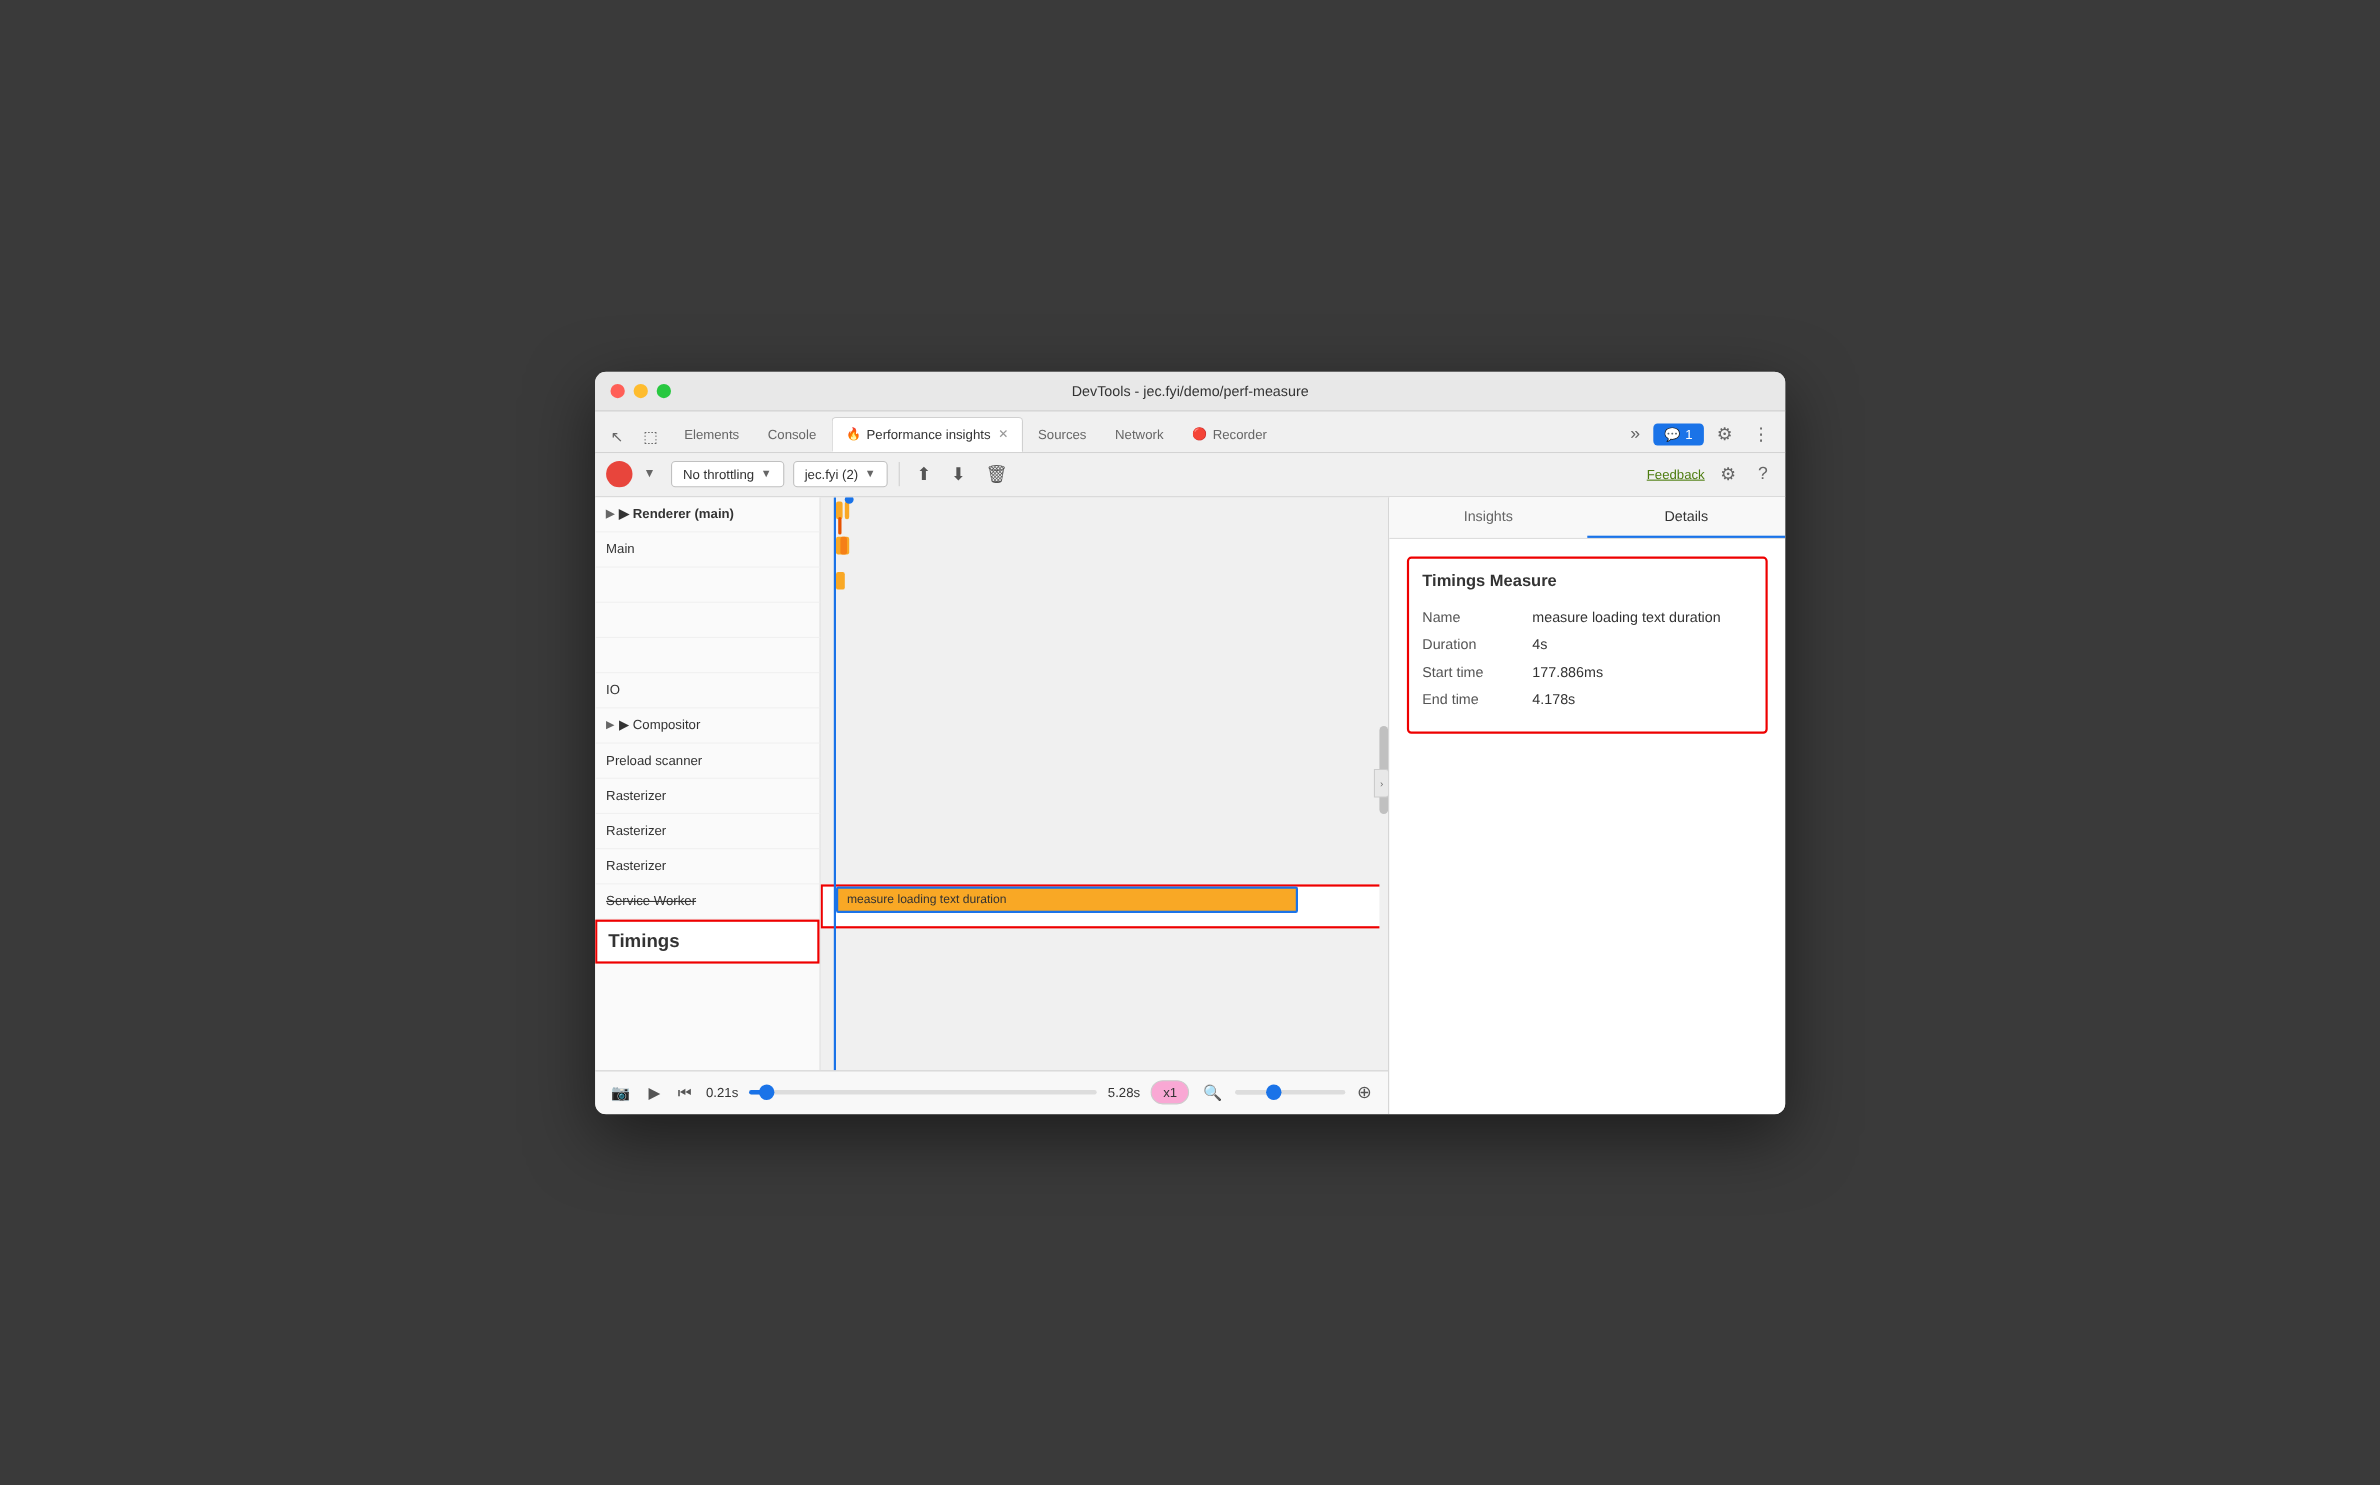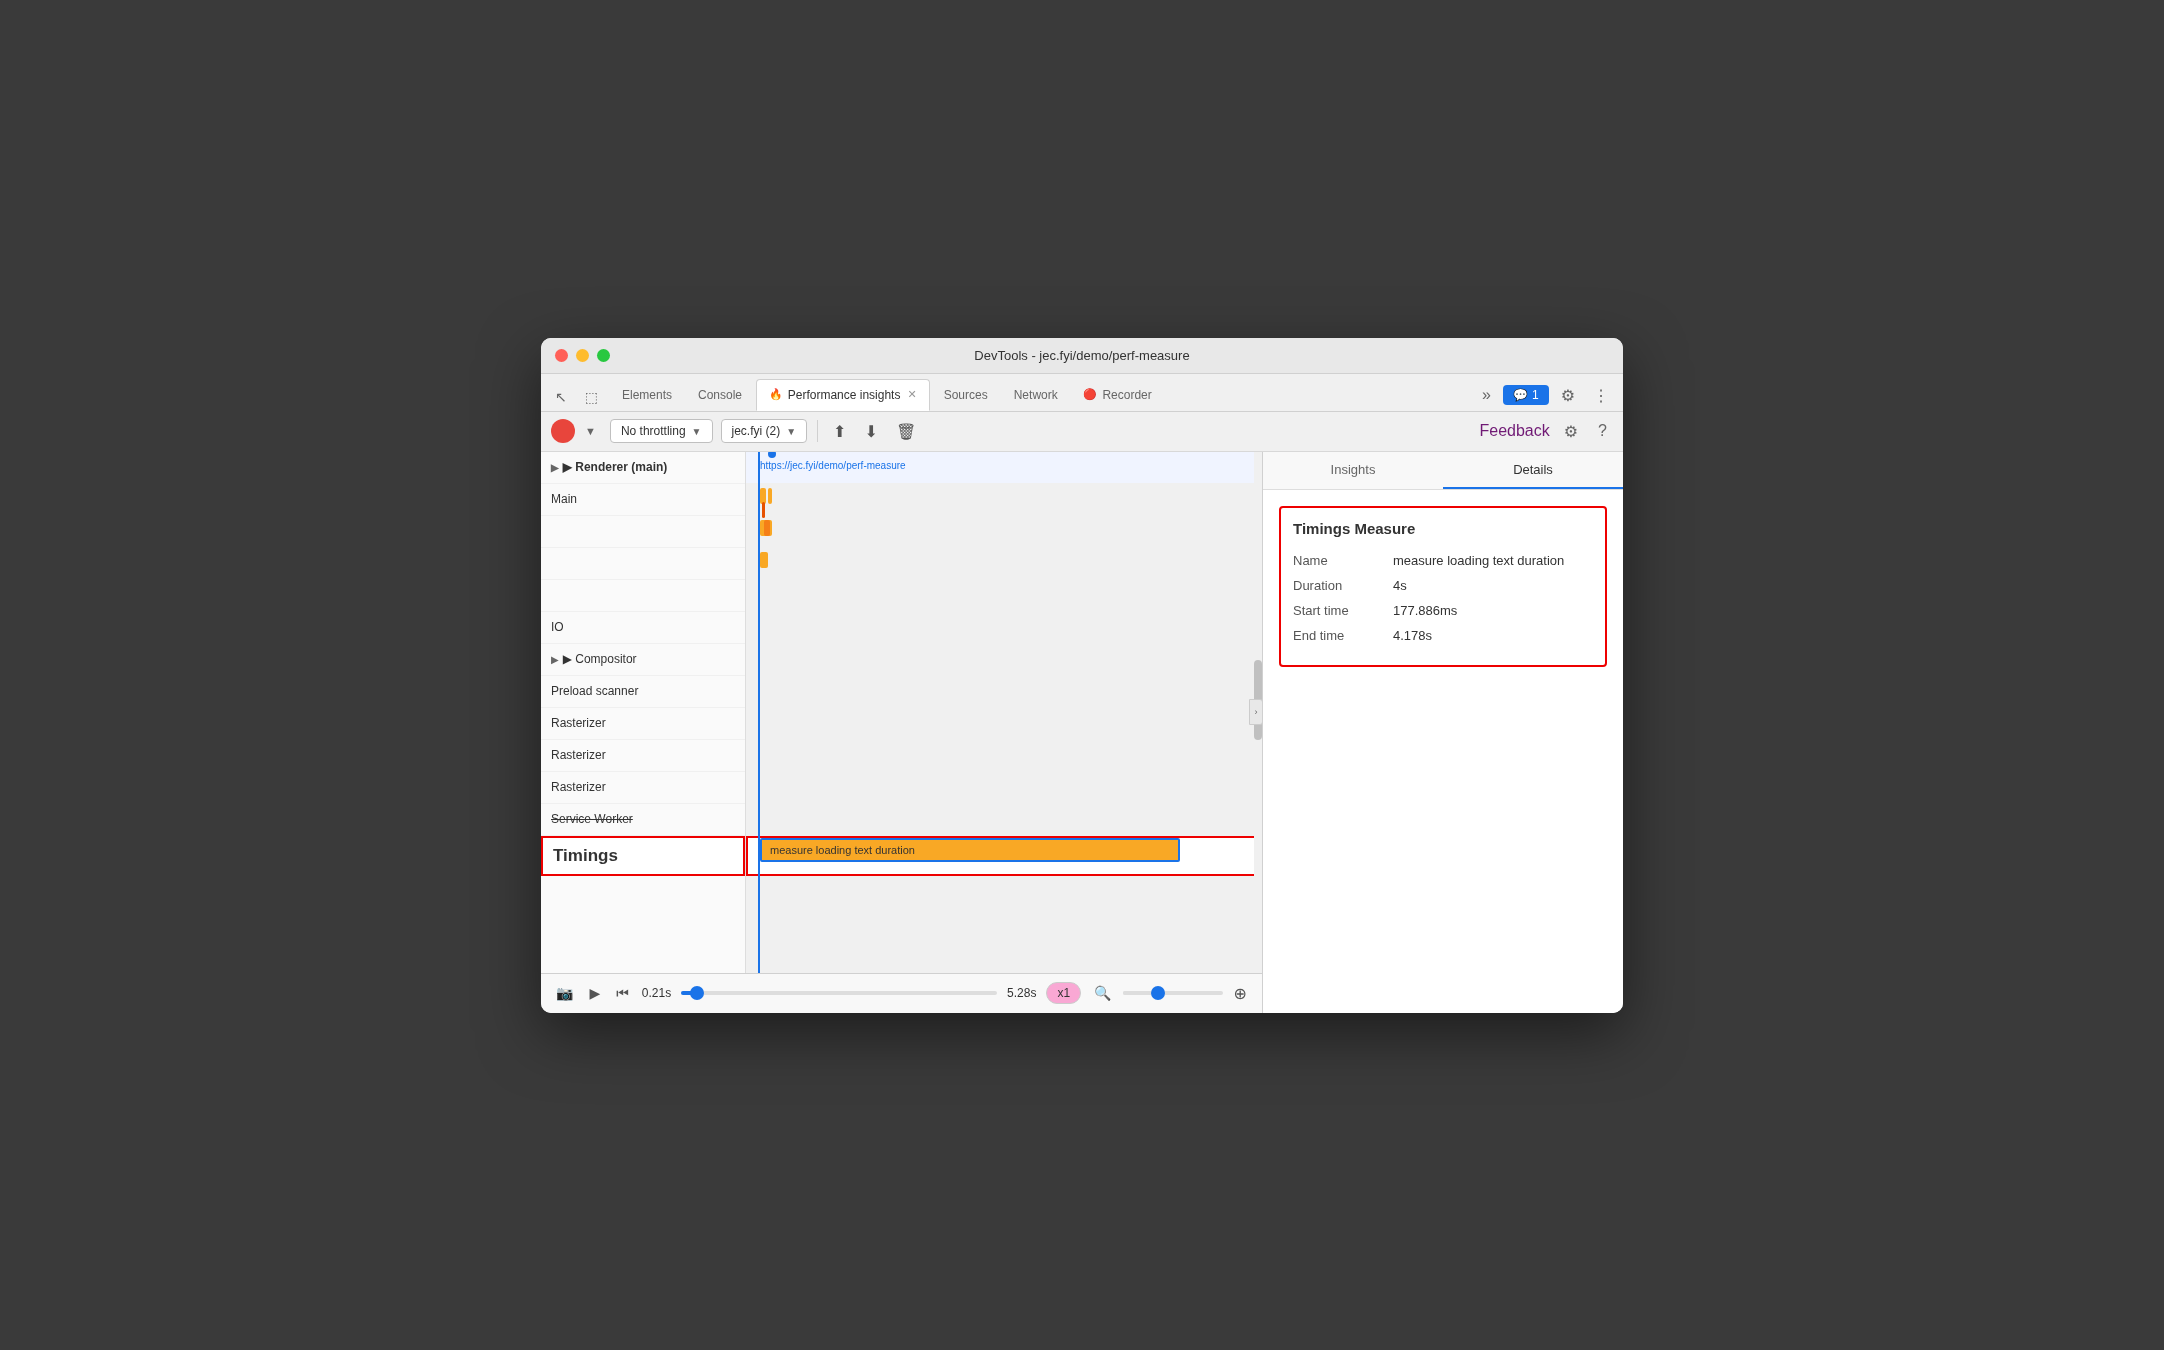--- a/index.html
+++ b/index.html
@@ -158,22 +158,23 @@
       color: #555;
       padding: 3px 5px;
     }
     .toolbar-right {
       margin-left: auto;
       display: flex;
       align-items: center;
       gap: 8px;
     }
     .feedback-link {
-      font-size: 16px;
-      color: #701a75;
+      font-size: 12px;
+      color: #4d7c0f;
+      text-decoration: underline;
       cursor: pointer;
     }
     
     .content-area {
       flex: 1;
       display: flex;
       overflow: hidden;
     }
     
     .flame-panel {
@@ -691,23 +692,20 @@
               <span>Timings</span>
             </div>
           </div>
 
           <div class="flame-tracks">
 
             <div class="cursor-line">
               <div class="cursor-indicator"></div>
             </div>
 
-            <div class="track-row" style="background:#f0f4ff;">
-              <span class="url-text" style="position:absolute;left:14px;top:8px;font-size:10px;color:#1a73e8;">https://jec.fyi/demo/perf-measure</span>
-            </div>
 
             <div class="track-row">
 
               <div class="flame-bar flame-bar-yellow" style="left:14px;width:6px;top:4px;"></div>
               <div class="flame-bar flame-bar-yellow" style="left:22px;width:4px;top:4px;"></div>
               <div class="flame-bar" style="left:16px;width:3px;top:18px;background:#e65100;"></div>
             </div>
             <div class="track-row">
               <div class="flame-bar flame-bar-yellow" style="left:14px;width:12px;top:4px;"></div>
               <div class="flame-bar" style="left:18px;width:6px;top:4px;background:#f57f17;"></div>

